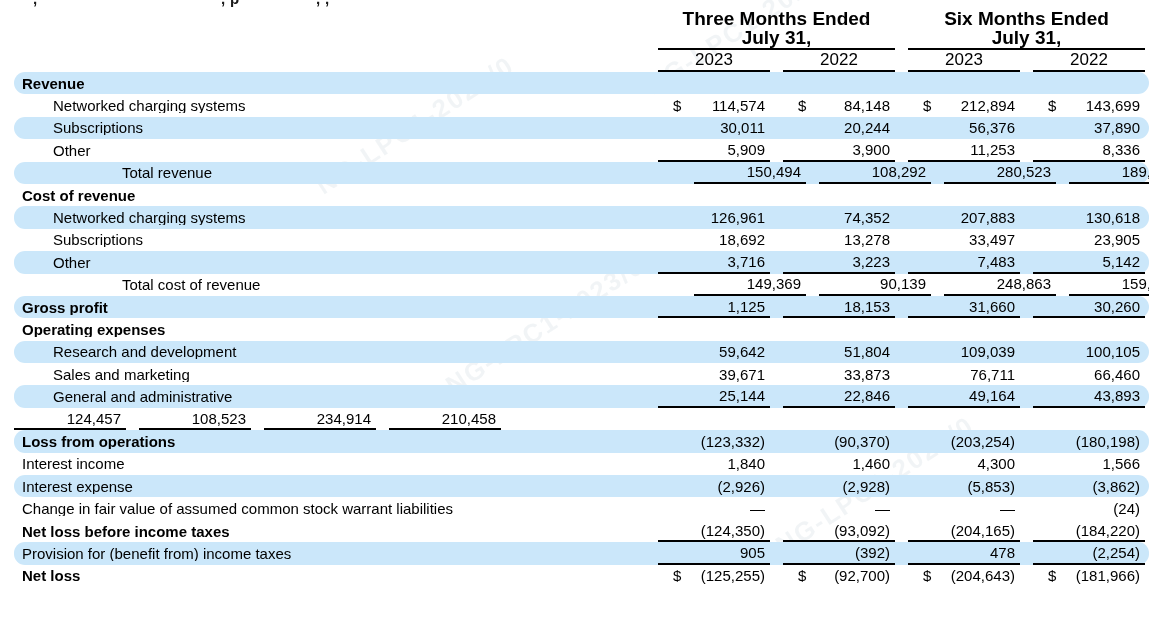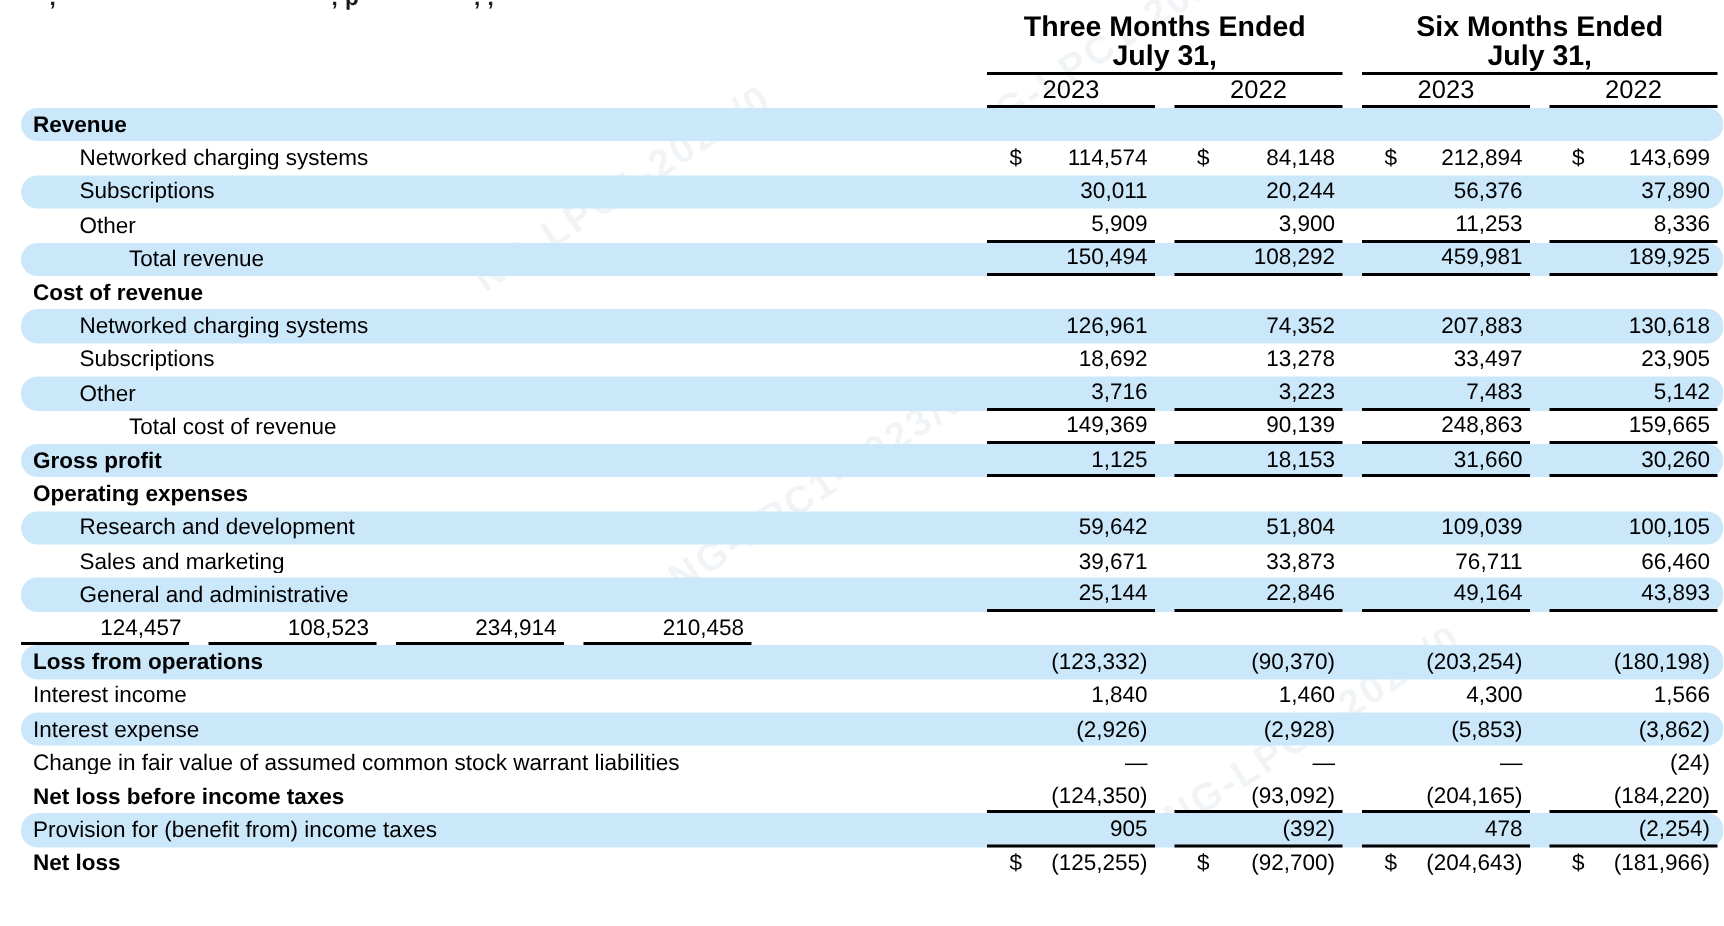--- a/index.html
+++ b/index.html
@@ -22,21 +22,21 @@
   .wm.w3{left:430px;top:310px;}
   .wm.w4{left:760px;top:470px;}
 
   .tbl{position:absolute;top:0;left:0;width:1149px;}
   .row{display:flex;margin-left:14px;height:22.4px;align-items:center;box-sizing:border-box;}
   .row.shaded{background:var(--stripe,#CBE7FA);border-radius:11px;}
   .c-label{width:644px;box-sizing:border-box;font-size:15px;line-height:1;flex:0 0 auto;
            white-space:nowrap;overflow:hidden;}
   .ind-0{padding-left:8px;}
   .ind-1{padding-left:39px;}
-  .ind-2{padding-left:72px;}
+  .ind-2{padding-left:72px;margin-left:36px;}
   .bold{font-weight:bold;}
   .c-num{width:112px;flex:0 0 auto;display:flex;justify-content:flex-end;align-items:center;
          height:100%;box-sizing:border-box;font-size:15px;line-height:1;position:relative;}
   .c-num .dollar{position:absolute;left:15px;}
   .c-num .val{padding-right:5px;white-space:nowrap;}
   .c-num.rule{border-bottom:2px solid var(--rule,#000);}
   .c-gap{width:13px;flex:0 0 auto;height:100%;}
   .c-edge{width:4px;flex:0 0 auto;height:100%;}
 
   
@@ -170,21 +170,21 @@
           <div class="c-label ind-2">Total revenue</div>
           <div class="c-num rule">
             <span class="val">150,494</span>
           </div>
           <div class="c-gap"></div>
           <div class="c-num rule">
             <span class="val">108,292</span>
           </div>
           <div class="c-gap"></div>
           <div class="c-num rule">
-            <span class="val">459,981</span>
+            <span class="val">280,523</span>
           </div>
           <div class="c-gap"></div>
           <div class="c-num rule">
             <span class="val">189,925</span>
           </div>
           <div class="c-edge"></div>
         </div>
         <div class="row">
           <div class="c-label ind-0 bold">Cost of revenue</div>
           <div class="c-num"></div>

